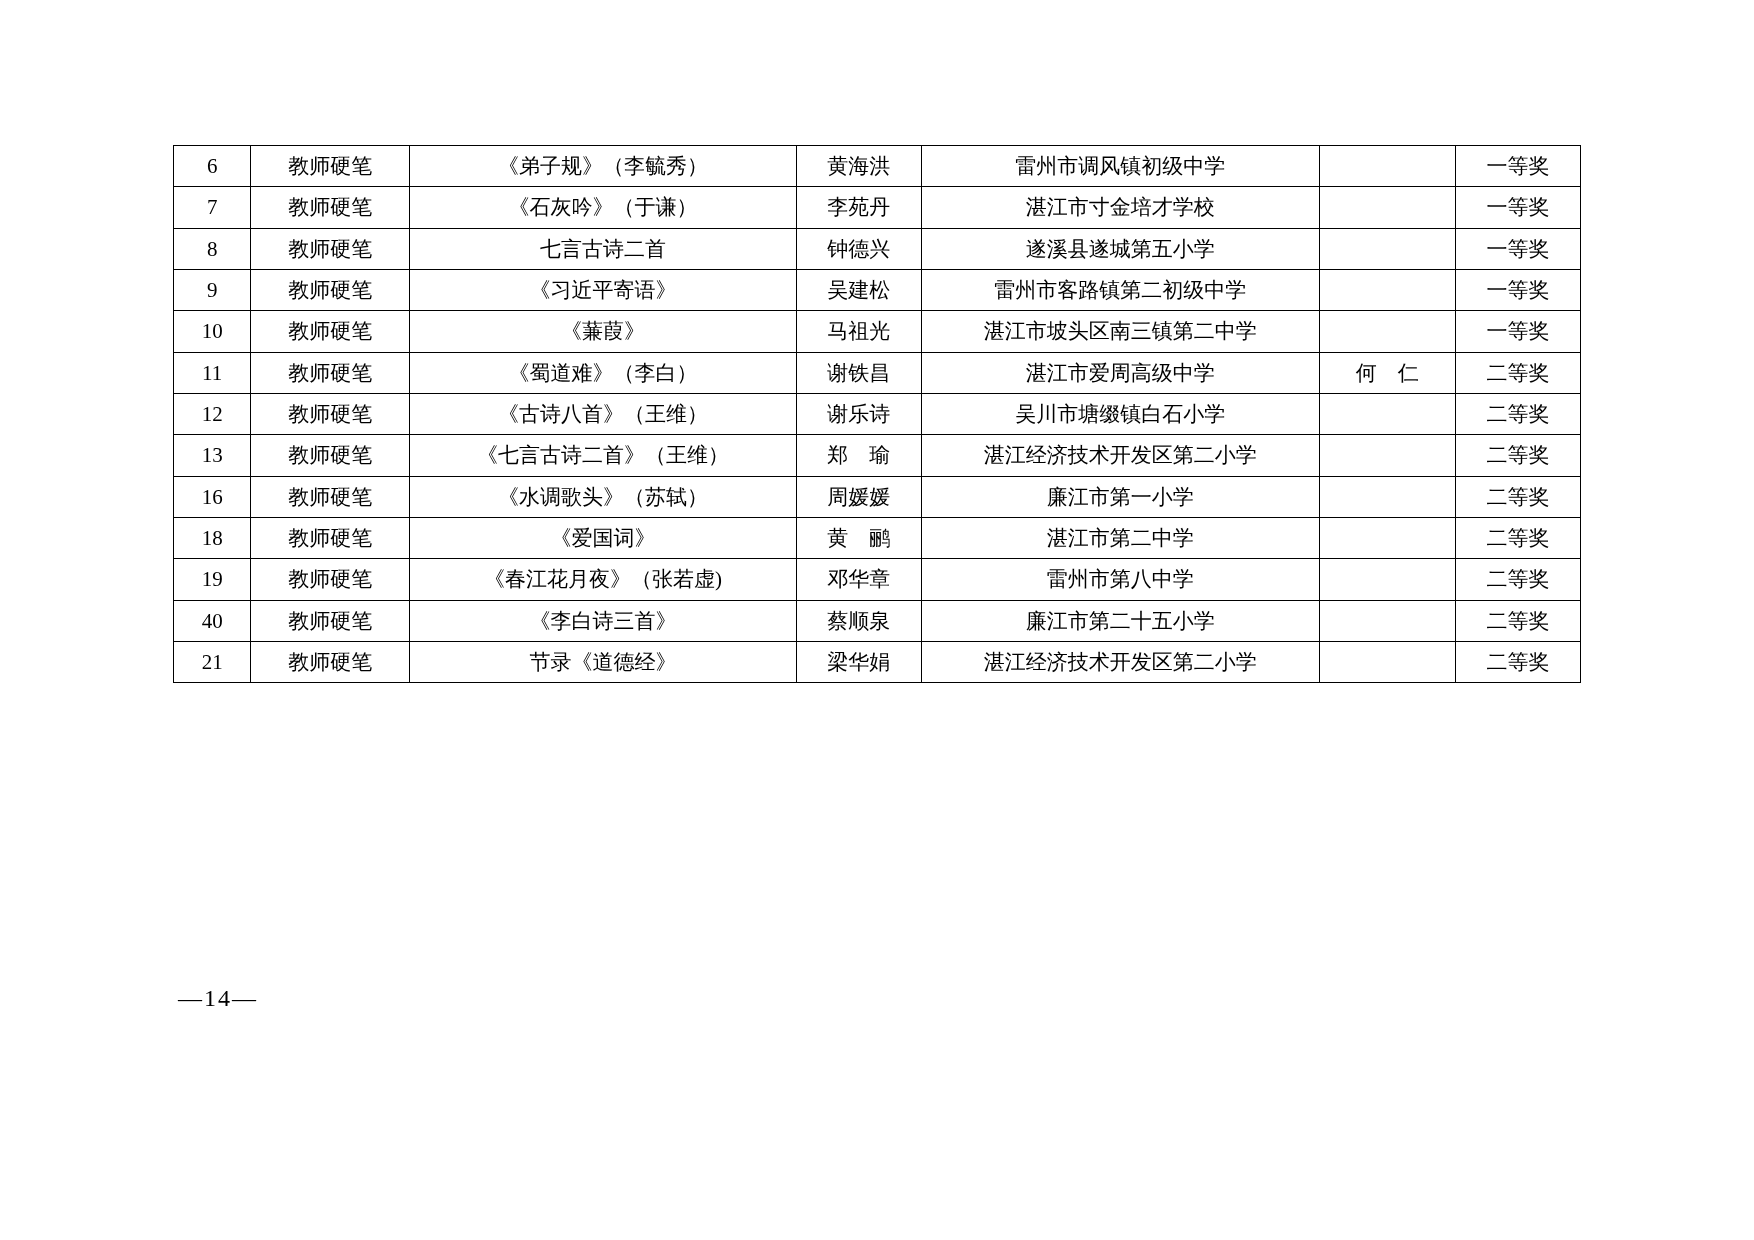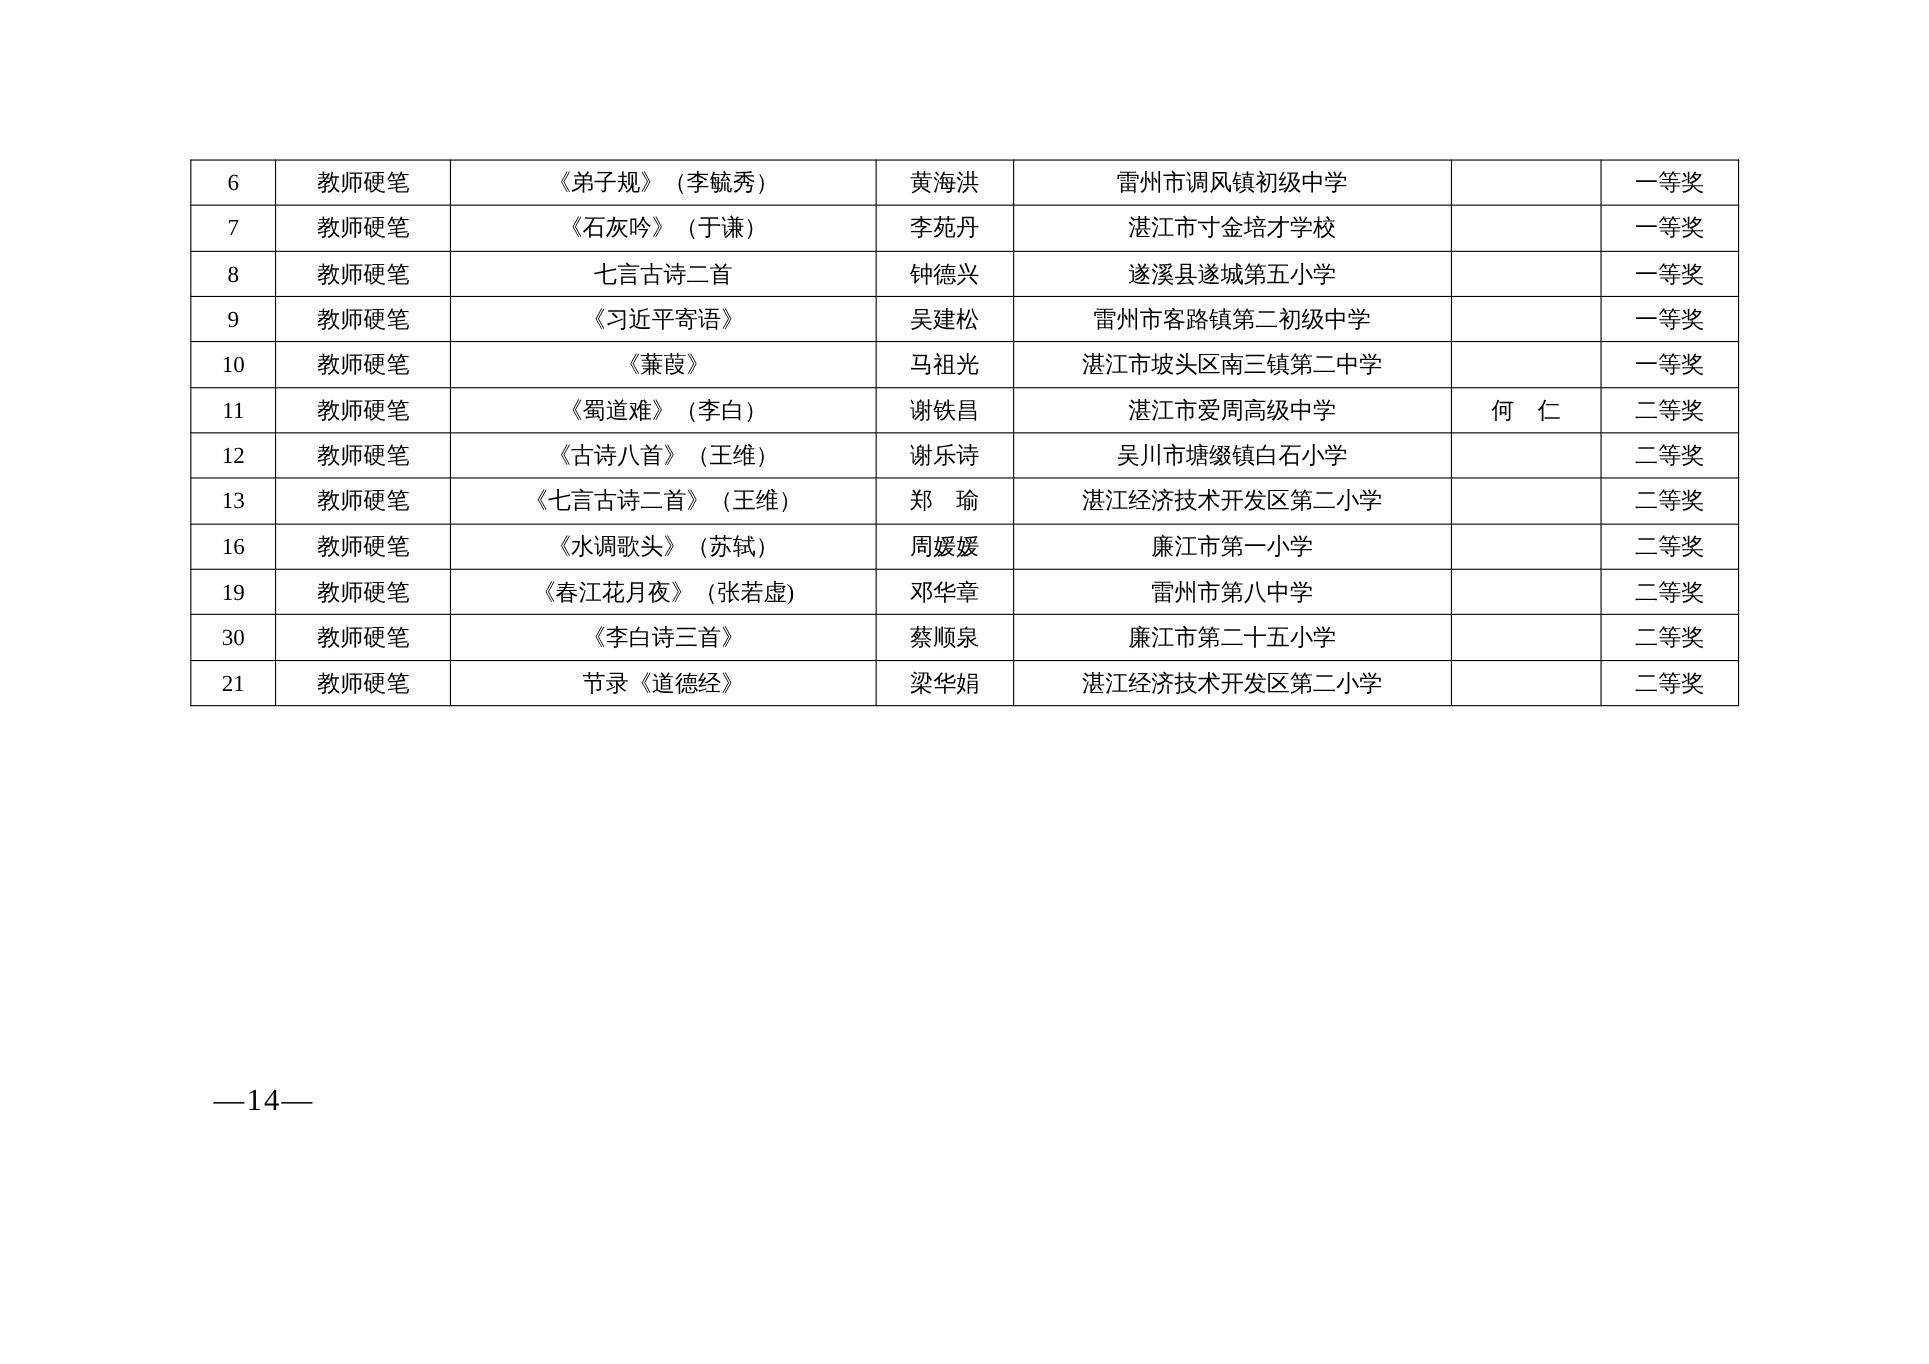--- a/index.html
+++ b/index.html
@@ -56,23 +56,23 @@
   td.cell-author  { letter-spacing: 0px; }
   td.cell-unit    { text-align: left; padding-left: 12px; }
   td.cell-instr   { }
   td.cell-award   { }
 
   
   tr.tall td { height: 66px; }
 
   .page-number {
     position: absolute;
-    left: 194px;
+    left: 178px;
     top: 985px;
-    font-size: 28px;
+    font-size: 24px;
     letter-spacing: 2px;
     font-family: "Liberation Serif", "DejaVu Serif", serif;
   }
 </style>
 </head>
 <body>
 
 <div class="page">
 
   <div class="table-wrap">
@@ -162,30 +162,39 @@
           <tr>
             <td class="cell-no">16</td>
             <td class="cell-cat">教师硬笔</td>
             <td class="cell-work">《水调歌头》（苏轼）</td>
             <td class="cell-author">周媛媛</td>
             <td class="cell-unit">廉江市第一小学</td>
             <td class="cell-instr"></td>
             <td class="cell-award">二等奖</td>
           </tr>
           <tr>
+            <td class="cell-no">18</td>
+            <td class="cell-cat">教师硬笔</td>
+            <td class="cell-work">《爱国词》</td>
+            <td class="cell-author">黄　鹂</td>
+            <td class="cell-unit">湛江市第二中学</td>
+            <td class="cell-instr"></td>
+            <td class="cell-award">二等奖</td>
+          </tr>
+          <tr>
             <td class="cell-no">19</td>
             <td class="cell-cat">教师硬笔</td>
             <td class="cell-work">《春江花月夜》（张若虚)</td>
             <td class="cell-author">邓华章</td>
             <td class="cell-unit">雷州市第八中学</td>
             <td class="cell-instr"></td>
             <td class="cell-award">二等奖</td>
           </tr>
           <tr>
-            <td class="cell-no">30</td>
+            <td class="cell-no">40</td>
             <td class="cell-cat">教师硬笔</td>
             <td class="cell-work">《李白诗三首》</td>
             <td class="cell-author">蔡顺泉</td>
             <td class="cell-unit">廉江市第二十五小学</td>
             <td class="cell-instr"></td>
             <td class="cell-award">二等奖</td>
           </tr>
           <tr>
             <td class="cell-no">21</td>
             <td class="cell-cat">教师硬笔</td>

